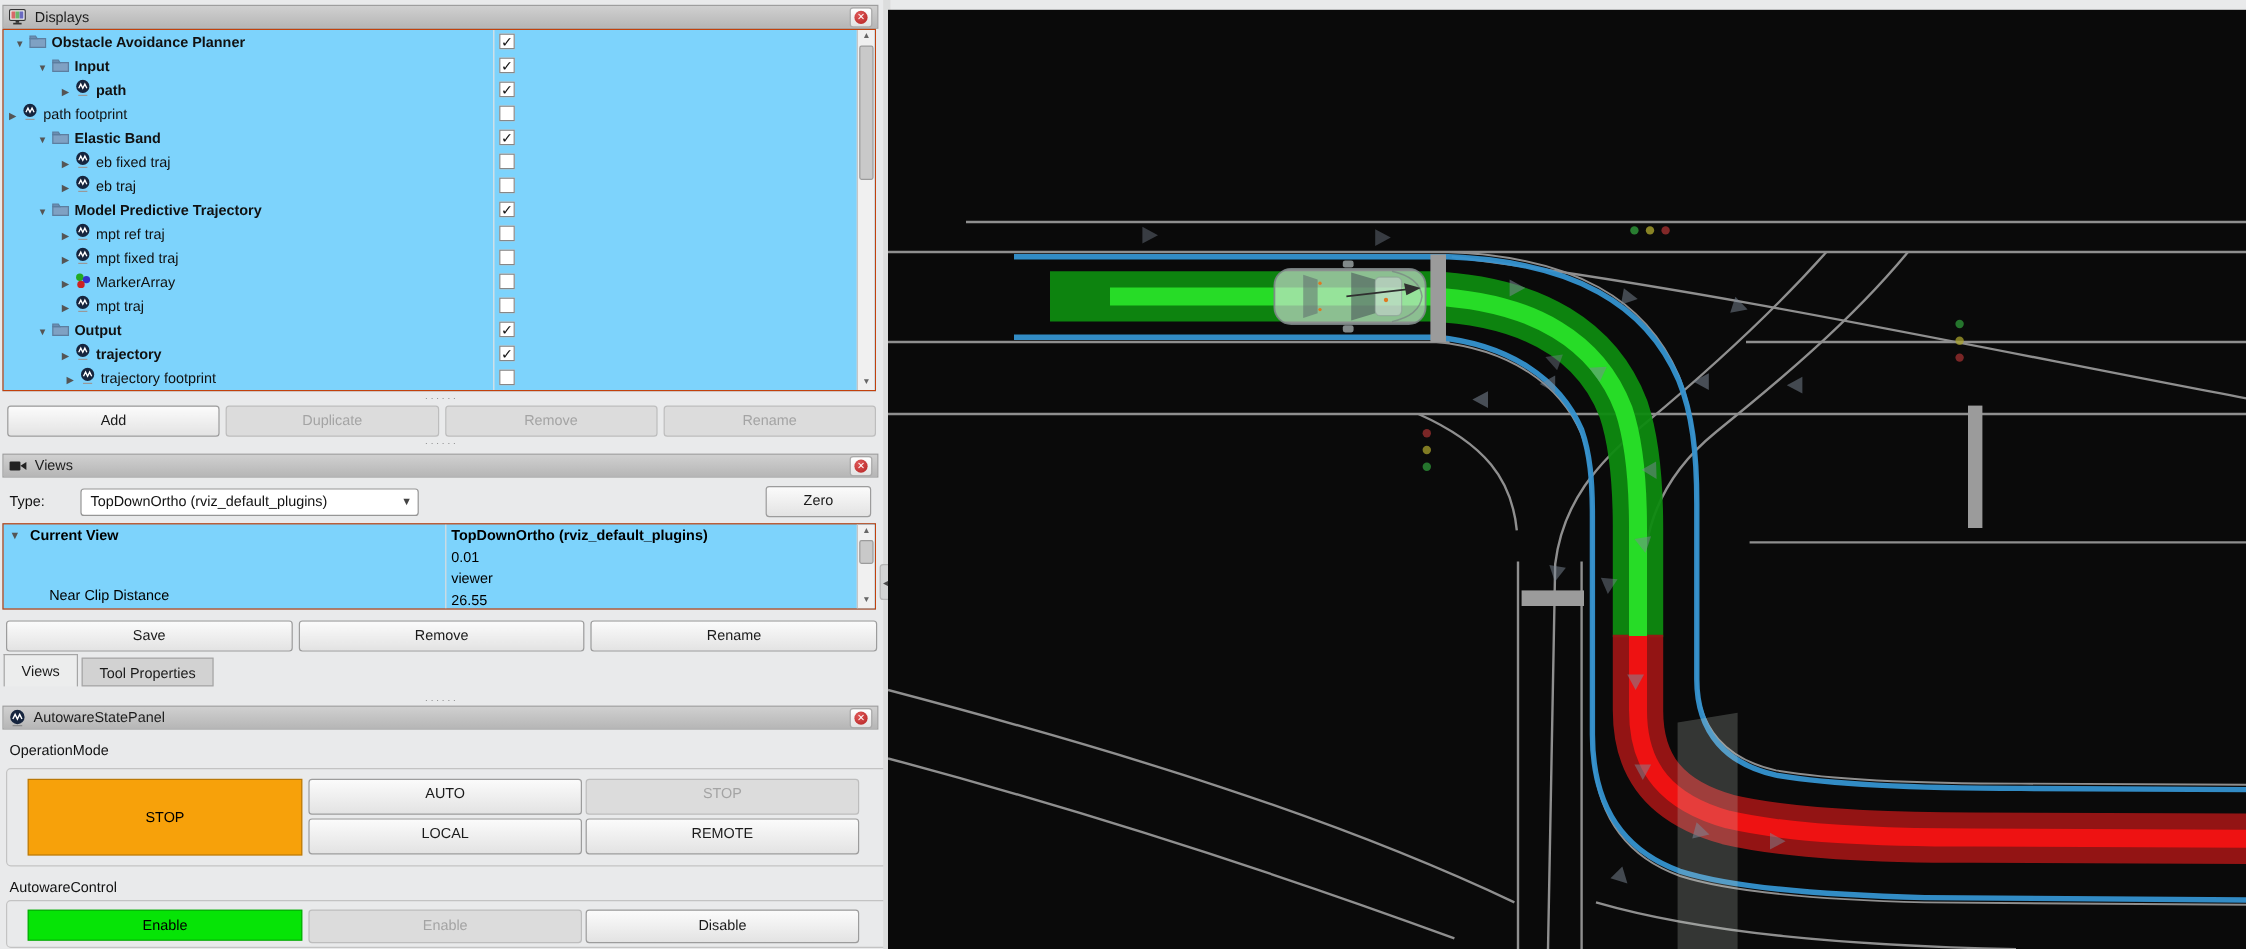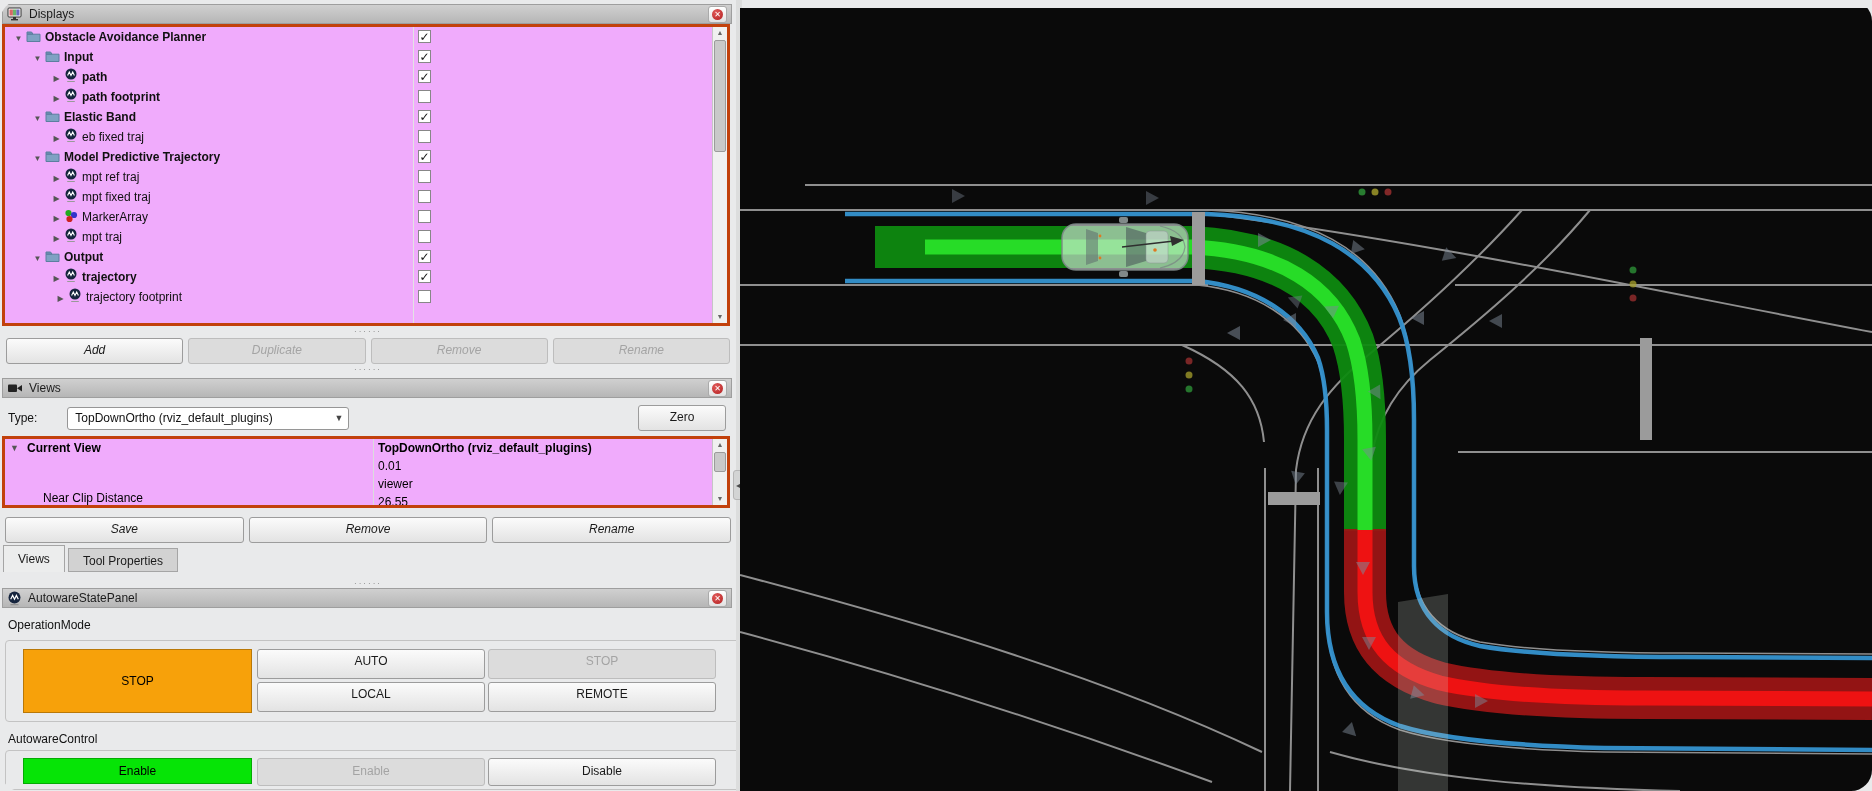--- a/index.html
+++ b/index.html
@@ -1,41 +1,41 @@
 <!DOCTYPE html>
 <html style="--tree-blue: #2e6fb2; --check: #2e6fc0; --viz-bg: #0a0a0a; --lane-line: #8f8f8f; --route-blue: #3593d0; --path-green-dark: #0e8a10; --path-green-bright: #27dc27; --traj-red-dark: #9b1515; --traj-red-bright: #ee1212; --stop-bar: #9b9b9b; --lane-arrow: #7c8795; --detection-area: #cfd8cf; --signal-red: #a03030; --signal-yellow: #a8a12c; --signal-green: #2f9a39;"><head>
 <meta charset="utf-8">
 <style>
   html,body{margin:0;padding:0;background:#e9eaeb;font-family:"Liberation Sans","DejaVu Sans",sans-serif;-webkit-font-smoothing:antialiased;}
-  #app{position:relative;width:1872px;height:791px;overflow:hidden;background:#e9eaeb;border-radius:21px;}
+  #app{position:relative;width:1872px;height:791px;overflow:hidden;background:#e9eaeb;}
   .panel{position:absolute;left:0;width:736px;}
   .phdr{position:absolute;left:2px;right:4px;height:20px;display:flex;align-items:center;gap:6px;padding:0 4px;
         background:linear-gradient(#d0d0d0,#b6b6b6);border:1px solid #9e9e9e;box-sizing:border-box;}
   .phdr .ttl{font-size:12px;color:#1c1c1c;}
   .closebtn{margin-left:auto;width:17px;height:15px;border:1px solid #aaa;border-radius:3px;
             background:linear-gradient(#fff,#e2e2e2);display:flex;align-items:center;justify-content:center;cursor:default;}
   .closebtn .dot{width:11px;height:11px;border-radius:50%;background:radial-gradient(circle at 35% 30%,#e05a5a,#b32020);
             color:#fff;font-size:8px;line-height:11px;text-align:center;font-weight:bold;}
-  .whitebox{position:absolute;left:2px;right:6px;background:#f0abfc;border:3px solid #c2410c;box-sizing:border-box;overflow:hidden;}
+  .whitebox{position:absolute;left:2px;right:6px;background:#7dd3fc;border:1px solid #c2410c;box-sizing:border-box;overflow:hidden;}
   .splitdots{position:absolute;left:0;width:736px;text-align:center;color:#8a8a8a;font-size:8px;letter-spacing:2px;line-height:8px;}
   
   .trow{position:relative;height:20px;line-height:20px;font-size:12px;color:#111;white-space:nowrap;}
   .trow .twisty{display:inline-block;width:15px;text-align:center;font-size:9px;color:#555;}
   .trow .icon{display:inline-block;vertical-align:-2px;margin-right:4px;}
   .trow .lbl.hl{color:var(--c-tree-blue);font-weight:bold;}
   .colline{position:absolute;top:0;bottom:0;left:408px;width:1px;background:#e3e3e3;}
   .cbx{position:absolute;left:413px;top:3px;width:13px;height:13px;border:1px solid #878787;background:#fff;
        font-size:12px;line-height:12px;text-align:center;color:var(--c-check);font-weight:bold;box-sizing:border-box;}
   
   .vscroll{position:absolute;top:0;bottom:0;right:0;width:15px;background:#f0f0f0;border-left:1px solid #c6c6c6;box-sizing:border-box;}
   .vscroll .arr{position:absolute;left:0;right:0;height:12px;text-align:center;font-size:7px;color:#666;line-height:12px;}
   .vscroll .arr.up{top:0;} .vscroll .arr.dn{bottom:0;}
   .vscroll .thumb{position:absolute;left:1px;right:1px;background:#c9c9c9;border:1px solid #9b9b9b;border-radius:2px;box-sizing:border-box;}
   
-  .btnrow{position:absolute;left:0;width:736px;display:flex;gap:5px;padding:0 6px;box-sizing:border-box;font-style:italic;}
+  .btnrow{position:absolute;left:0;width:736px;display:flex;gap:5px;padding:0 6px;box-sizing:border-box;}
   .btn{flex:1;height:24px;font-size:12px;color:#1a1a1a;background:linear-gradient(#fbfbfb,#e3e3e3);
        border:1px solid #9c9c9c;border-radius:3px;text-align:center;line-height:22px;}
   .btn.disabled{color:#a4a4a4;background:#dcdcdc;border-color:#bdbdbd;}
   
   .typerow{position:absolute;left:0;width:736px;display:flex;align-items:center;font-size:12px;color:#111;gap:24px;}
   .combo{position:relative;margin-left:6px;width:282px;height:23px;background:#fff;border:1px solid #969696;border-radius:3px;
          line-height:21px;padding:0 18px 0 7px;box-sizing:border-box;white-space:nowrap;overflow:hidden;}
   .combo .carr{position:absolute;right:5px;top:0;font-size:9px;color:#444;}
   .zbtn{position:absolute;right:10px;width:86px;flex:none;}
   .ptable{font-size:12px;}
@@ -91,34 +91,39 @@
               </svg></span><span class="lbl hl">Obstacle Avoidance Planner</span><span class="cbx">✓</span></div>
           <div class="trow" style="padding-left: 25px;"><span class="twisty" style="font-size: 8px;">▼</span><span class="icon"><svg width="15" height="13">
                 <path d="M1,4.2 V11.5 H14 V4.2 Z" fill="#7fa1c3" stroke="#5c7e9f"></path>
                 <path d="M1,4.2 V2 h4.6 l1.4,2.2 Z" fill="#6b8fb3" stroke="#5c7e9f"></path>
               </svg></span><span class="lbl hl">Input</span><span class="cbx">✓</span></div>
           <div class="trow" style="padding-left: 44px;"><span class="twisty" style="font-size: 8px;">▶</span><span class="icon"><svg width="14" height="15">
                 <circle cx="7" cy="6" r="5.5" fill="#16253e"></circle>
                 <path d="M3.6,7.6 L5.3,4.1 L7,7.6 L8.7,4.1 L10.4,7.6" stroke="#fff" stroke-width="1.1" fill="none"></path>
                 <rect x="3.2" y="13" width="7.6" height="1" fill="#999"></rect>
               </svg></span><span class="lbl hl">path</span><span class="cbx">✓</span></div>
-          <div class="trow" style="padding-left: 44px; font-weight: bold;"><span class="twisty" style="font-size: 8px;">▶</span><span class="icon"><svg width="14" height="15">
+          <div class="trow" style=""><span class="twisty" style="font-size: 8px;">▶</span><span class="icon"><svg width="14" height="15">
                 <circle cx="7" cy="6" r="5.5" fill="#16253e"></circle>
                 <path d="M3.6,7.6 L5.3,4.1 L7,7.6 L8.7,4.1 L10.4,7.6" stroke="#fff" stroke-width="1.1" fill="none"></path>
                 <rect x="3.2" y="13" width="7.6" height="1" fill="#999"></rect>
               </svg></span><span class="lbl">path footprint</span><span class="cbx"></span></div>
           <div class="trow" style="padding-left: 25px;"><span class="twisty" style="font-size: 8px;">▼</span><span class="icon"><svg width="15" height="13">
                 <path d="M1,4.2 V11.5 H14 V4.2 Z" fill="#7fa1c3" stroke="#5c7e9f"></path>
                 <path d="M1,4.2 V2 h4.6 l1.4,2.2 Z" fill="#6b8fb3" stroke="#5c7e9f"></path>
               </svg></span><span class="lbl hl">Elastic Band</span><span class="cbx">✓</span></div>
           <div class="trow" style="padding-left: 44px;"><span class="twisty" style="font-size: 8px;">▶</span><span class="icon"><svg width="14" height="15">
                 <circle cx="7" cy="6" r="5.5" fill="#16253e"></circle>
                 <path d="M3.6,7.6 L5.3,4.1 L7,7.6 L8.7,4.1 L10.4,7.6" stroke="#fff" stroke-width="1.1" fill="none"></path>
                 <rect x="3.2" y="13" width="7.6" height="1" fill="#999"></rect>
               </svg></span><span class="lbl">eb fixed traj</span><span class="cbx"></span></div>
+          <div class="trow" style="padding-left: 44px;"><span class="twisty" style="font-size: 8px;">▶</span><span class="icon"><svg width="14" height="15">
+                <circle cx="7" cy="6" r="5.5" fill="#16253e"></circle>
+                <path d="M3.6,7.6 L5.3,4.1 L7,7.6 L8.7,4.1 L10.4,7.6" stroke="#fff" stroke-width="1.1" fill="none"></path>
+                <rect x="3.2" y="13" width="7.6" height="1" fill="#999"></rect>
+              </svg></span><span class="lbl">eb traj</span><span class="cbx"></span></div>
           <div class="trow" style="padding-left: 25px;"><span class="twisty" style="font-size: 8px;">▼</span><span class="icon"><svg width="15" height="13">
                 <path d="M1,4.2 V11.5 H14 V4.2 Z" fill="#7fa1c3" stroke="#5c7e9f"></path>
                 <path d="M1,4.2 V2 h4.6 l1.4,2.2 Z" fill="#6b8fb3" stroke="#5c7e9f"></path>
               </svg></span><span class="lbl hl">Model Predictive Trajectory</span><span class="cbx">✓</span></div>
           <div class="trow" style="padding-left: 44px;"><span class="twisty" style="font-size: 8px;">▶</span><span class="icon"><svg width="14" height="15">
                 <circle cx="7" cy="6" r="5.5" fill="#16253e"></circle>
                 <path d="M3.6,7.6 L5.3,4.1 L7,7.6 L8.7,4.1 L10.4,7.6" stroke="#fff" stroke-width="1.1" fill="none"></path>
                 <rect x="3.2" y="13" width="7.6" height="1" fill="#999"></rect>
               </svg></span><span class="lbl">mpt ref traj</span><span class="cbx"></span></div>
           <div class="trow" style="padding-left: 44px;"><span class="twisty" style="font-size: 8px;">▶</span><span class="icon"><svg width="14" height="15">

